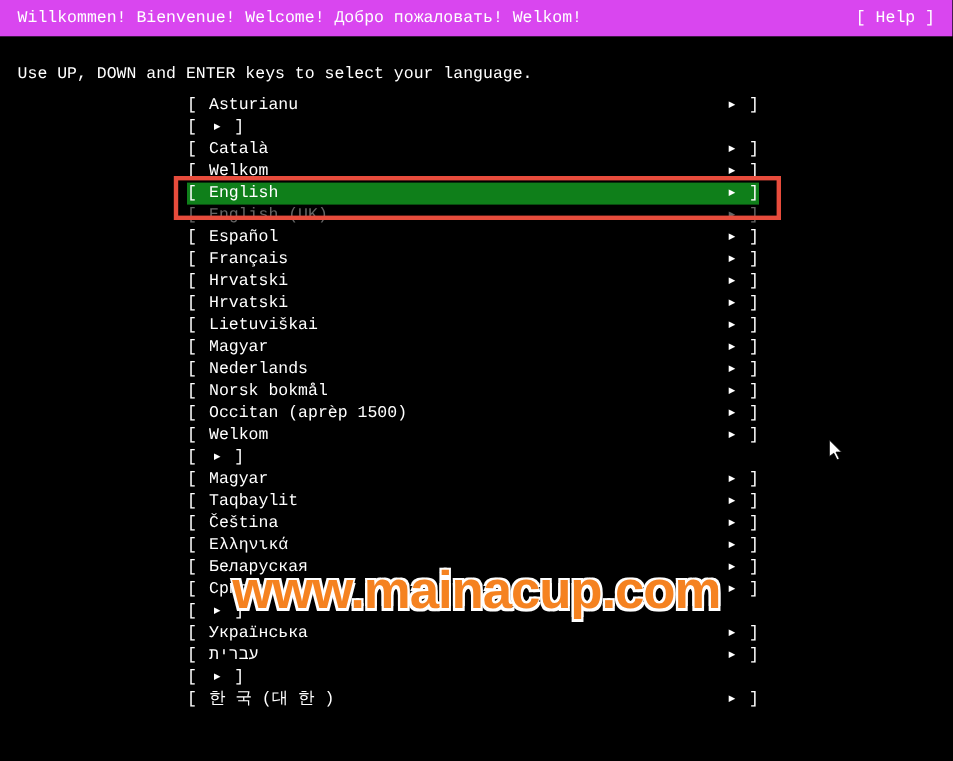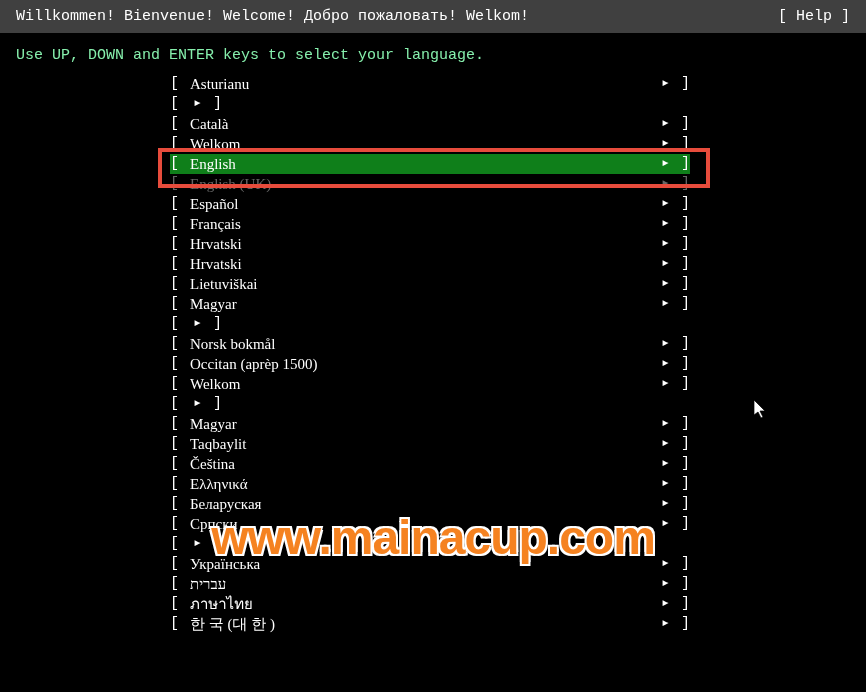--- a/index.html
+++ b/index.html
@@ -11,30 +11,30 @@
       width: 866px;
       height: 692px;
       background: #000;
       font-family: 'Courier New', monospace;
       font-size: 15px;
       color: #fff;
       position: relative;
       overflow: hidden;
     }
     .header {
-      background: #404040;
+      background: #d946ef;
       color: #fff;
       padding: 8px 16px;
       display: flex;
       justify-content: space-between;
       align-items: center;
     }
     .instruction {
-      padding: 14px 16px 10px 16px;
-      color: #86efac;
+      padding: 26px 16px 10px 16px;
+      color: #ffffff;
     }
     .language-list {
       padding: 0;
     }
     .lang-row {
       display: flex;
       position: relative;
       height: 20px;
       line-height: 20px;
     }
@@ -45,21 +45,20 @@
       margin-left: 170px;
     }
     .lang-bracket-left {
       width: 20px;
       color: #fff;
     }
     .lang-label {
       flex: 1;
       color: #fff;
       white-space: nowrap;
-      font-family: Liberation Serif, serif;
     }
     .lang-arrow {
       width: 12px;
       color: #fff;
       text-align: right;
     }
     .lang-bracket-right {
       width: 20px;
       color: #fff;
       text-align: right;
@@ -214,20 +213,21 @@
       <div class="lang-inner">
         <span class="lang-bracket-left">[</span>
         <span class="lang-label">Magyar</span>
         <span class="lang-arrow">▸</span>
         <span class="lang-bracket-right">]</span>
       </div>
     </div>
     <div class="lang-row">
       <div class="lang-inner">
         <span class="lang-bracket-left">[</span>
+        <span class="lang-label">Nederlands</span>
         <span class="lang-arrow">▸</span>
         <span class="lang-bracket-right">]</span>
       </div>
     </div>
     <div class="lang-row">
       <div class="lang-inner">
         <span class="lang-bracket-left">[</span>
         <span class="lang-label">Norsk bokmål</span>
         <span class="lang-arrow">▸</span>
         <span class="lang-bracket-right">]</span>
@@ -323,21 +323,20 @@
       <div class="lang-inner">
         <span class="lang-bracket-left">[</span>
         <span class="lang-label">עברית</span>
         <span class="lang-arrow">▸</span>
         <span class="lang-bracket-right">]</span>
       </div>
     </div>
     <div class="lang-row">
       <div class="lang-inner">
         <span class="lang-bracket-left">[</span>
-        <span class="lang-label">ภาษาไทย</span>
         <span class="lang-arrow">▸</span>
         <span class="lang-bracket-right">]</span>
       </div>
     </div>
     <div class="lang-row">
       <div class="lang-inner">
         <span class="lang-bracket-left">[</span>
         <span class="lang-label">한 국 (대 한 )</span>
         <span class="lang-arrow">▸</span>
         <span class="lang-bracket-right">]</span>

